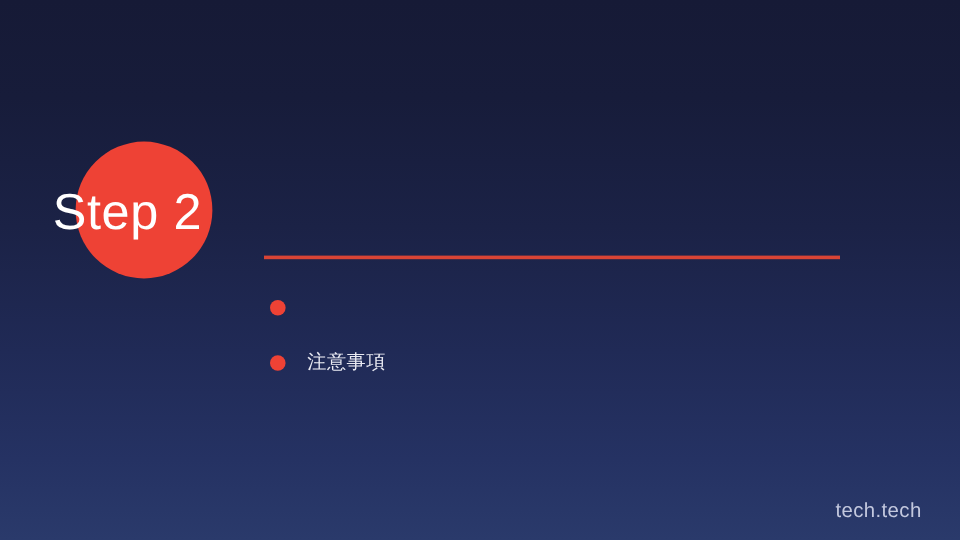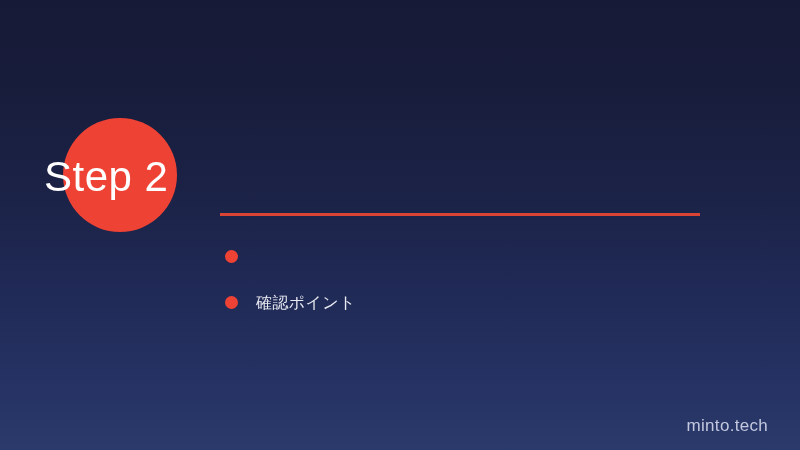--- a/index.html
+++ b/index.html
@@ -135,19 +135,19 @@
 
 
   <div class="title-rule"></div>
 
   <ul class="bullet-list">
     <li class="bullet-item">
       <span class="bullet-dot"></span>
     </li>
     <li class="bullet-item">
       <span class="bullet-dot"></span>
-      <span class="bullet-text">確認ポイント</span>
+      <span class="bullet-text">注意事項</span>
     </li>
   </ul>
 
-  <div class="footer-brand">minto.tech</div>
+  <div class="footer-brand">tech.tech</div>
 
 </div>
 
 </body></html>

